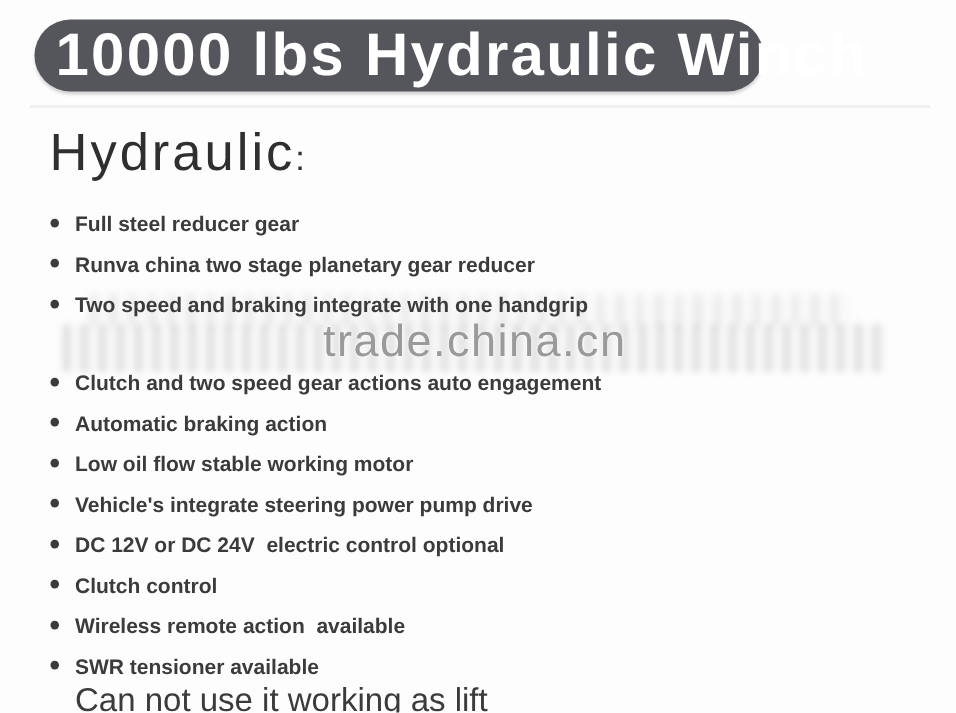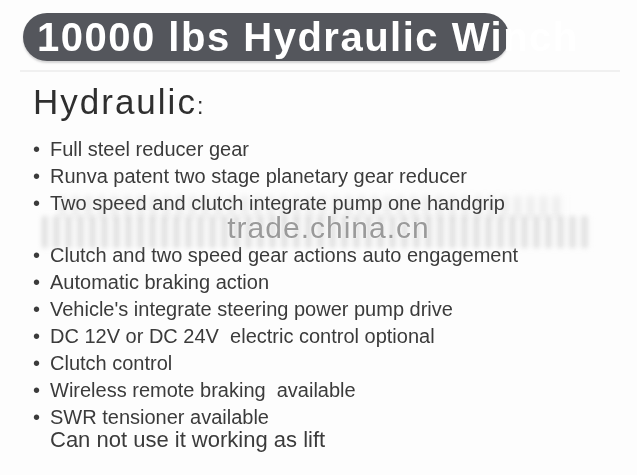--- a/index.html
+++ b/index.html
@@ -72,24 +72,25 @@
     z-index: 2;
   }
   .features ul {
     list-style: none;
     margin: 0;
     padding: 0;
   }
   .features li.feature-item {
     position: relative;
     padding-left: 17px;
-    font-size: 20px;
+    font-size: 14px;
     line-height: 27px;
     color: var(--body-text, #3b3b3b);
     white-space: pre;
+    font-weight: bold;
   }
   .features li.feature-item::before {
     content: "\2022";
     position: absolute;
     left: 0;
     top: 0;
     font-size: 20px;
     color: var(--body-text, #3b3b3b);
   }
   .wm-spacer {
@@ -133,21 +134,21 @@
     width: 100%;
     height: 100%;
     background: repeating-linear-gradient(90deg,
       rgba(178,178,178,0.42) 0px, rgba(178,178,178,0.42) 5px,
       rgba(238,238,238,0.22) 5px, rgba(238,238,238,0.22) 12px);
     filter: blur(2.5px);
     border-radius: 2px;
   }
   .wm-text {
     position: absolute;
-    left: 12px;
+    left: 0;
     width: 100%;
     top: -5px;
     text-align: center;
     font-size: 30px;
     letter-spacing: 1px;
     color: var(--watermark-text, #9a9a9a);
     text-shadow: 0 0 2px rgba(255,255,255,0.9);
   }
 </style>
 </head>
@@ -161,31 +162,32 @@
 
 <div class="features-heading">
   <span>Hydraulic</span><span class="colon">:</span>
 </div>
 
 <div class="wm-ghost"></div>
 
 <div class="features">
   <ul>
       <li class="feature-item">Full steel reducer gear</li>
-      <li class="feature-item">Runva patent two stage planetary gear reducer</li>
-      <li class="feature-item">Two speed and clutch integrate pump one handgrip</li>
+      <li class="feature-item">Runva china two stage planetary gear reducer</li>
+      <li class="feature-item">Two speed and braking integrate with one handgrip</li>
     </ul>
   <div class="wm-spacer"></div>
   <ul>
       <li class="feature-item">Clutch and two speed gear actions auto engagement</li>
       <li class="feature-item">Automatic braking action</li>
+      <li class="feature-item">Low oil flow stable working motor</li>
       <li class="feature-item">Vehicle's integrate steering power pump drive</li>
       <li class="feature-item">DC 12V or DC 24V  electric control optional</li>
       <li class="feature-item">Clutch control</li>
-      <li class="feature-item">Wireless remote braking  available</li>
+      <li class="feature-item">Wireless remote action  available</li>
       <li class="feature-item">SWR tensioner available</li>
     </ul>
   <div class="footnote">Can not use it working as lift</div>
 </div>
 
 <div class="wm-band">
   <div class="wm-streaks"></div>
   <div class="wm-text">trade.china.cn</div>
 </div>
 

